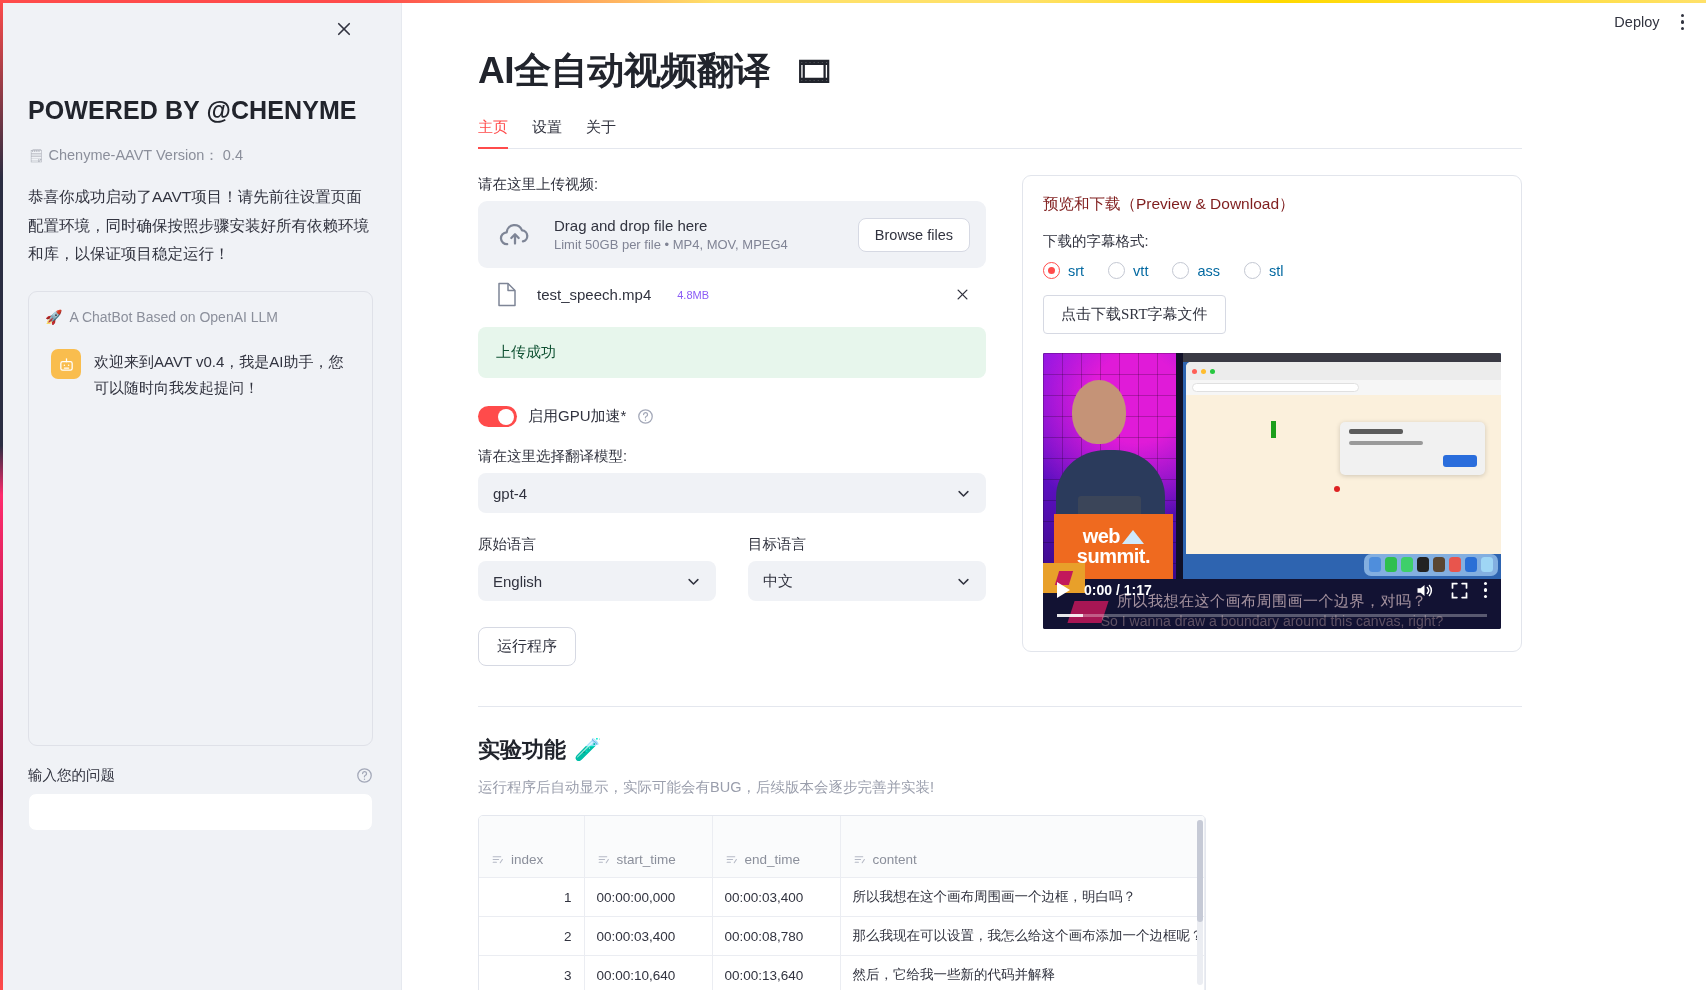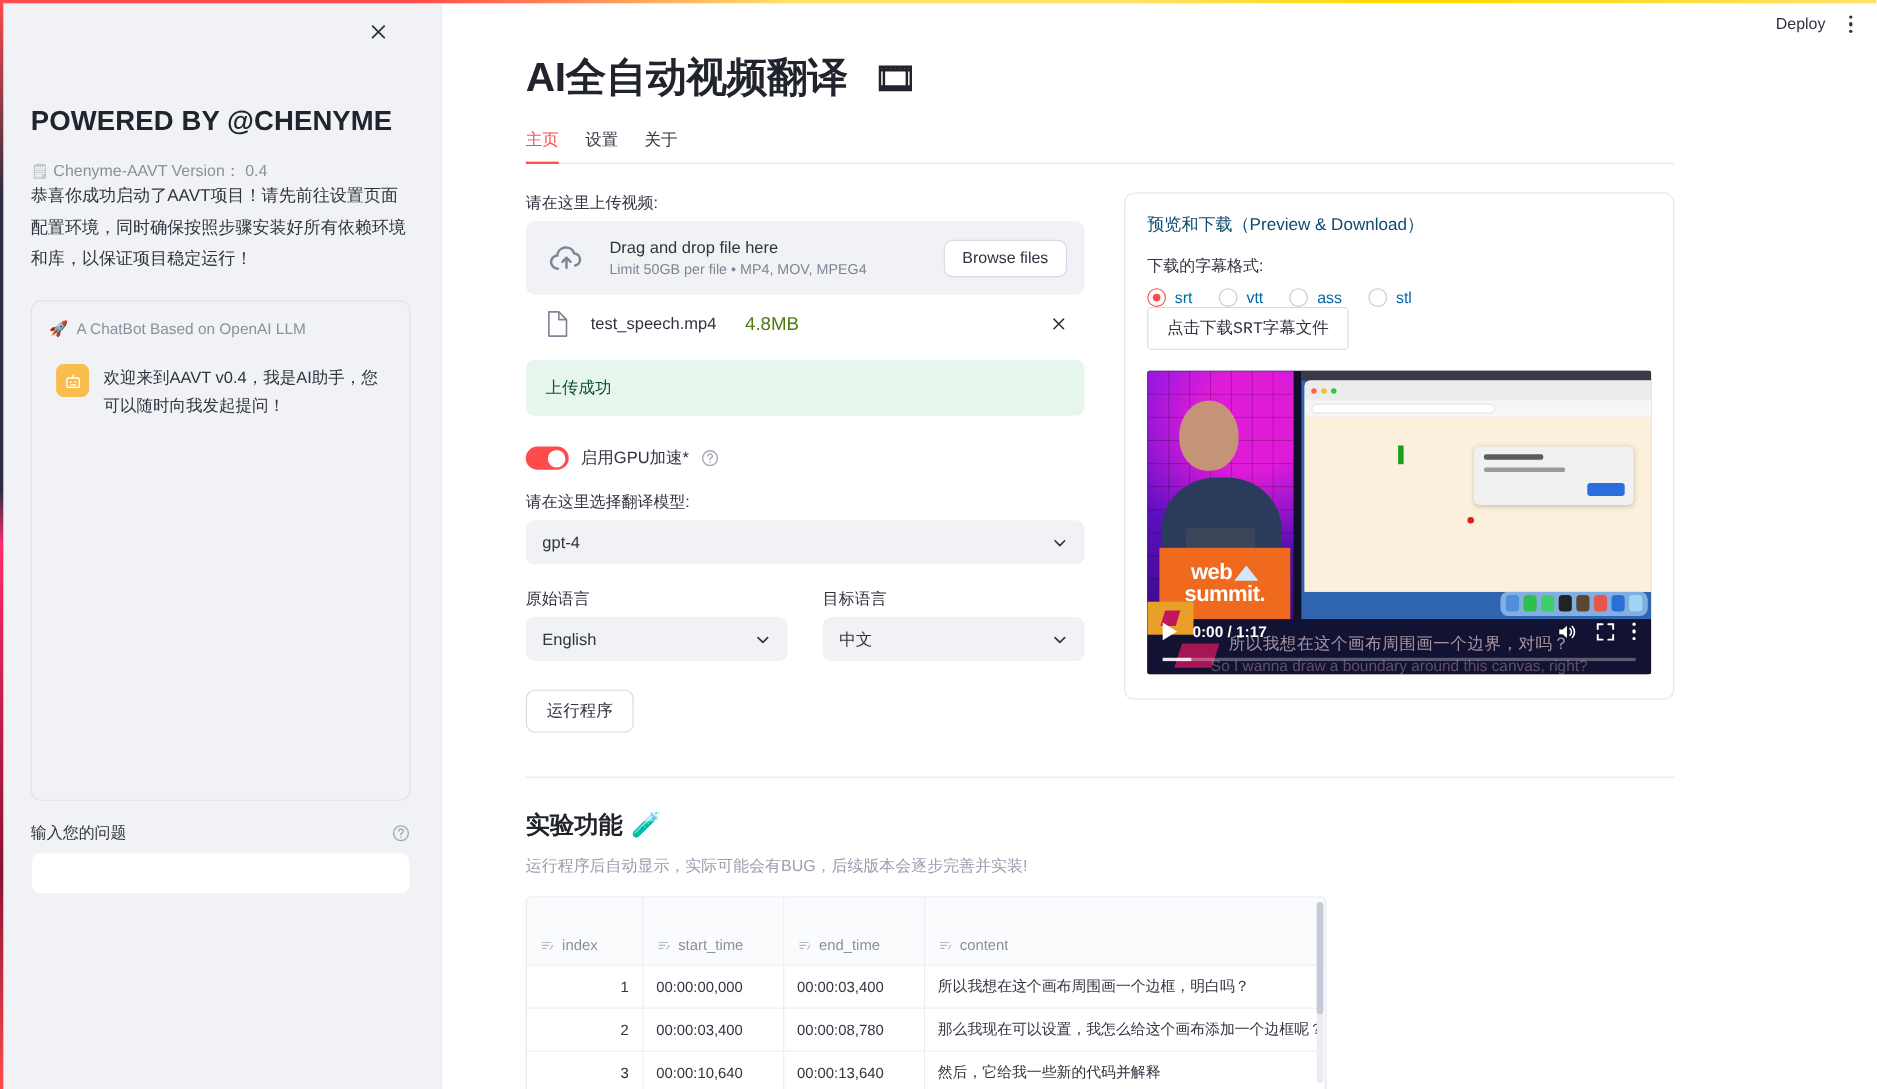--- a/index.html
+++ b/index.html
@@ -40,21 +40,21 @@
 
   .sb-title {
     margin-top: 96px;
     font-size: 25px; font-weight: 700; color: #21242c; letter-spacing: .1px;
   }
   .sb-version {
     margin-top: 21px; font-size: 14.5px; color: #8b8f9b; display: flex; align-items: center; gap: 4px;
   }
   .sb-version .doc-glyph { font-size: 13px; opacity: .75; }
   .sb-desc {
-    font-size: 15.5px; line-height: 1.85; color: #31333f;
+    margin-top: 18px; font-size: 15.5px; line-height: 1.85; color: #31333f;
   }
 
   .chat-card {
     margin-top: 22px;
     border: 1px solid #dfe1e8; border-radius: 9px;
     height: 455px; padding: 17px 16px 0 16px; position: relative;
   }
   .chat-head { font-size: 14px; color: #8b8f9b; display: flex; align-items: center; gap: 7px; }
   .chat-msg { margin-top: 24px; display: flex; gap: 13px; padding-left: 6px; }
   .bot-avatar {
@@ -124,21 +124,21 @@
   .browse-btn {
     border: 1px solid #d6d9e3; border-radius: 8px; background: #fff;
     padding: 8px 16px; font-size: 14.5px; color: #31333f; cursor: pointer; white-space: nowrap;
     font-family: inherit;
   }
 
   .file-row { display: flex; align-items: center; gap: 17px; padding: 14px 16px 14px 16px; }
   .file-ic { width: 26px; flex: 0 0 26px; color: #7e8596; display: flex; justify-content: center; }
   .file-ic svg { width: 22px; height: 25px; }
   .file-name { font-size: 15px; color: #31333f; }
-  .file-size { font-size: 17px; color: #4d7c0f; margin-left: 9px; text-align: right; }
+  .file-size { font-size: 11px; color: #8b5cf6; margin-left: 9px; text-align: right; }
   .file-x { margin-left: auto; cursor: pointer; color: #31333f; display: flex; }
   .file-x svg { width: 15px; height: 15px; }
 
   .alert-success {
     margin-top: 6px; background: #e7f6ec; border-radius: 8px;
     padding: 16px 18px; font-size: 15px; color: #0f5132;
   }
 
   .toggle-row { display: flex; align-items: center; gap: 11px; margin-top: 28px; }
   .switch {
@@ -162,33 +162,33 @@
   .two-col > div { flex: 1 1 0; }
 
   .run-btn {
     margin-top: 26px; border: 1px solid #d6d9e3; border-radius: 8px; background: #fff;
     padding: 9px 18px; font-size: 15px; color: #31333f; cursor: pointer; font-family: inherit;
   }
 
   .preview-card {
     border: 1px solid #e2e5ec; border-radius: 9px; padding: 18px 20px 22px 20px;
   }
-  .pv-title { font-size: 15.5px; color: #0c4a6e; }
+  .pv-title { font-size: 15.5px; color: #7f1d1d; }
   .pv-sub { font-size: 14.5px; color: #31333f; margin-top: 17px; }
   .radios { display: flex; gap: 24px; margin-top: 11px; align-items: center; }
   .radio { display: flex; align-items: center; gap: 8px; cursor: pointer; font-size: 14.5px; color: #0369a1; }
   .rd {
     width: 17px; height: 17px; border-radius: 50%; border: 1.6px solid #c3c7d2; background: #fff;
     flex: 0 0 17px; display: flex; align-items: center; justify-content: center;
   }
   .rd.sel { border-color: #ff4b4b; }
   .rd.sel::after { content: ''; width: 7.5px; height: 7.5px; border-radius: 50%; background: #ff4b4b; }
   .dl-btn {
-    border: 1px solid #d6d9e3; border-radius: 4px; background: #fff;
-    padding: 9px 17px; font-size: 15px; color: #31333f; cursor: pointer; font-family: Liberation Mono, monospace;
+    margin-top: 16px; border: 1px solid #d6d9e3; border-radius: 4px; background: #fff;
+    padding: 9px 17px; font-size: 15px; color: #31333f; cursor: pointer; font-family: Liberation Serif, serif;
   }
 
   
   .video {
     margin-top: 19px; width: 100%; height: 276px; position: relative;
     border-radius: 2px; overflow: hidden; background: #101028;
   }
   .vid-left {
     position: absolute; left: 0; top: 0; width: 29%; height: 82%;
     background:

